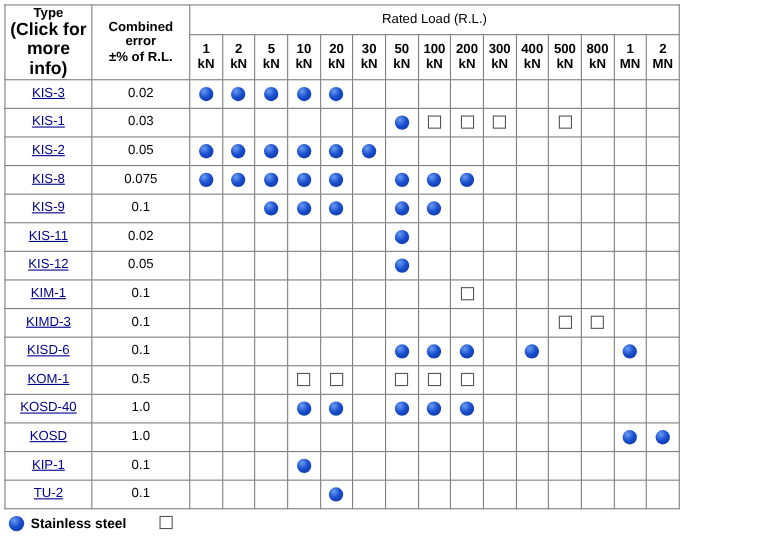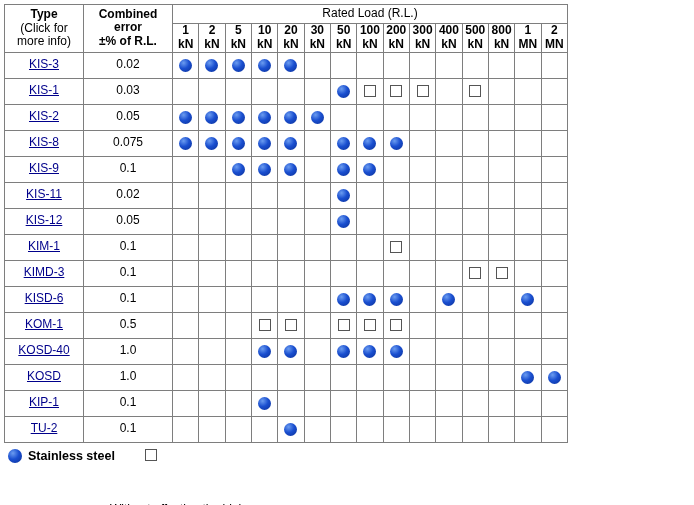--- a/index.html
+++ b/index.html
@@ -17,39 +17,39 @@
   }
   .wrap {
     position: relative;
     width: 694px;
     height: 505px;
   }
   table.matrix {
     border-collapse: collapse;
     table-layout: fixed;
     margin: 4px 0 0 4px;
-    width: 564px;
+    width: 614px;
     padding-left: 17px;
   }
   table.matrix th, table.matrix td {
     border: 1px solid #7e7e7e;
     padding: 0;
     text-align: center;
     vertical-align: middle;
     font-size: 12px;
     line-height: 1.15;
   }
   th.hdr-type {
     width: 78px;
     height: 44px;
     font-weight: bold;
   }
   th.hdr-type .sub {
-    font-weight: normal;
-    font-size: 12px;
+    font-weight: bold;
+    font-size: 16px;
     display: block;
     line-height: 1.1;
   }
   th.hdr-err {
     width: 88px;
     font-weight: bold;
     font-size: 11px;
     line-height: 1.25;
   }
   th.hdr-rl {

